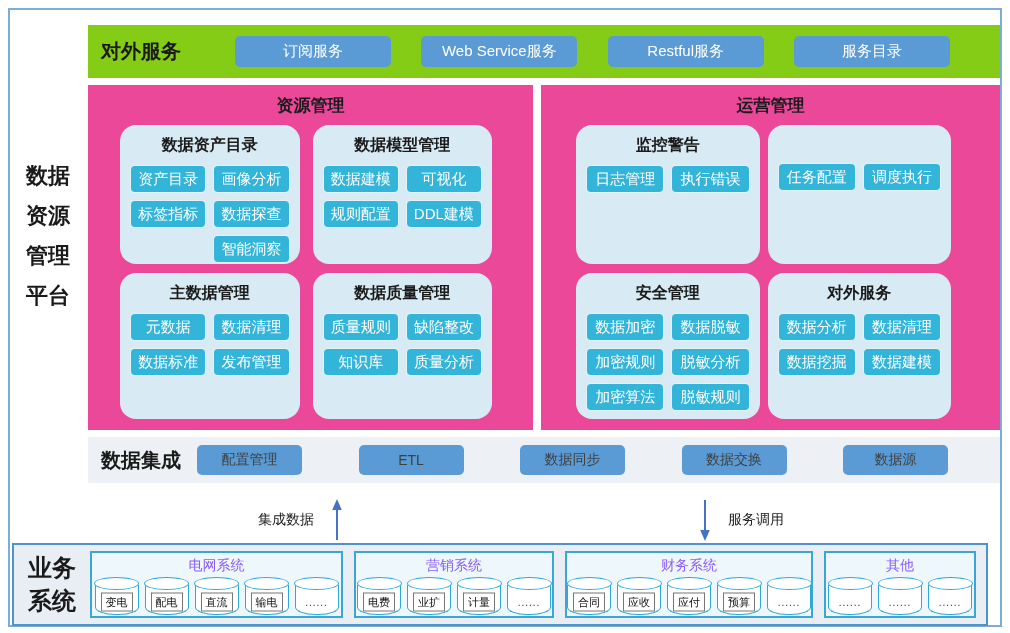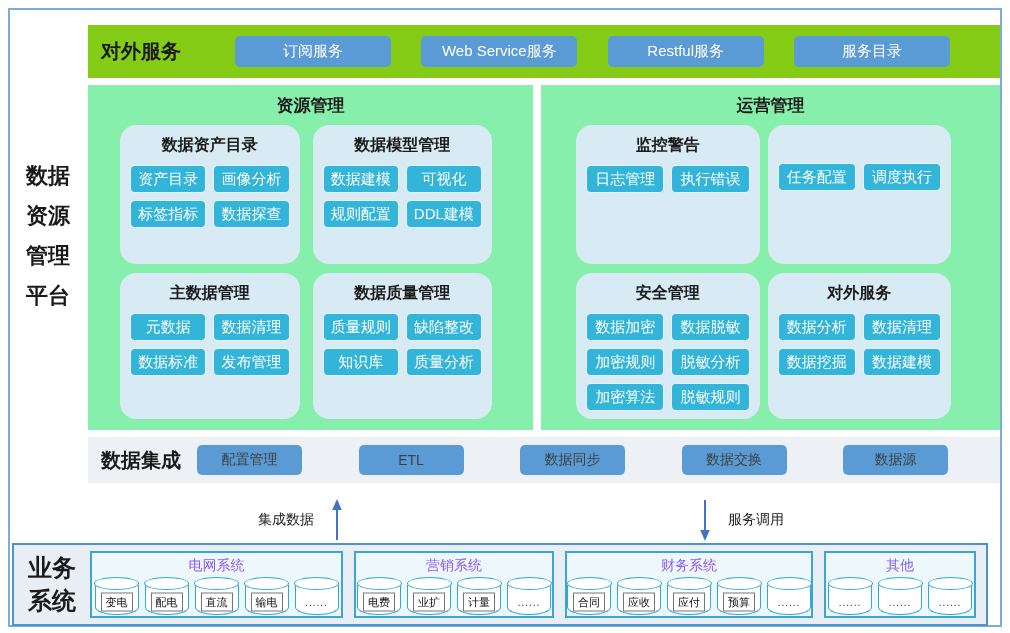--- a/index.html
+++ b/index.html
@@ -16,21 +16,21 @@
   
   .ext-row{position:absolute;left:88px;top:25px;width:912px;height:53px;background:#84cc16;}
   .row-title{position:absolute;left:13px;top:0;bottom:0;display:flex;align-items:center;font-size:20px;font-weight:bold;}
   .ext-buttons{position:absolute;left:147px;right:50px;top:0;bottom:0;display:flex;align-items:center;justify-content:space-between;}
   .bigbtn{
     width:156px;height:31px;background:#5b9bd5;color:#fff;border-radius:5px;
     display:flex;align-items:center;justify-content:center;font-size:15px;white-space:nowrap;
   }
   
   .panels{position:absolute;left:88px;top:85px;width:912px;height:345px;display:flex;gap:8px;}
-  .panel{background:#86efac;height:100%;}
+  .panel{background:#ec4899;height:100%;}
   .panel-left{width:445px;}
   .panel-right{flex:1;}
   .panel-title{text-align:center;font-size:17px;font-weight:bold;padding-top:9px;}
   .groups{display:grid;grid-template-columns:1fr 1fr;grid-template-rows:139px 146px;margin-top:8px;}
   .panel-left .groups{gap:9px 13px;padding:0 41px 0 32px;}
   .panel-right .groups{gap:9px 8px;padding:0 49px 0 35px;}
   .group-card{background:#d8eaf3;border-radius:16px;padding:5px 9px 0;}
   .group-title{text-align:center;font-size:16px;font-weight:bold;margin:5px 0 9px;min-height:19px;}
   .btn-row{display:flex;gap:7px;margin:0 1px 7px;}
   .sbtn{
@@ -111,20 +111,24 @@
       <div class="groups" id="groups-resource">
           <div class="group-card">
             <div class="group-title">数据资产目录</div>
             <div class="btn-row">
               <div class="sbtn">资产目录</div>
               <div class="sbtn">画像分析</div>
             </div>
             <div class="btn-row">
               <div class="sbtn">标签指标</div>
               <div class="sbtn">数据探查</div>
+            </div>
+            <div class="btn-row">
+              <div class="sbtn spacer"></div>
+              <div class="sbtn">智能洞察</div>
             </div>
           </div>
           <div class="group-card">
             <div class="group-title">数据模型管理</div>
             <div class="btn-row">
               <div class="sbtn">数据建模</div>
               <div class="sbtn">可视化</div>
             </div>
             <div class="btn-row">
               <div class="sbtn">规则配置</div>

